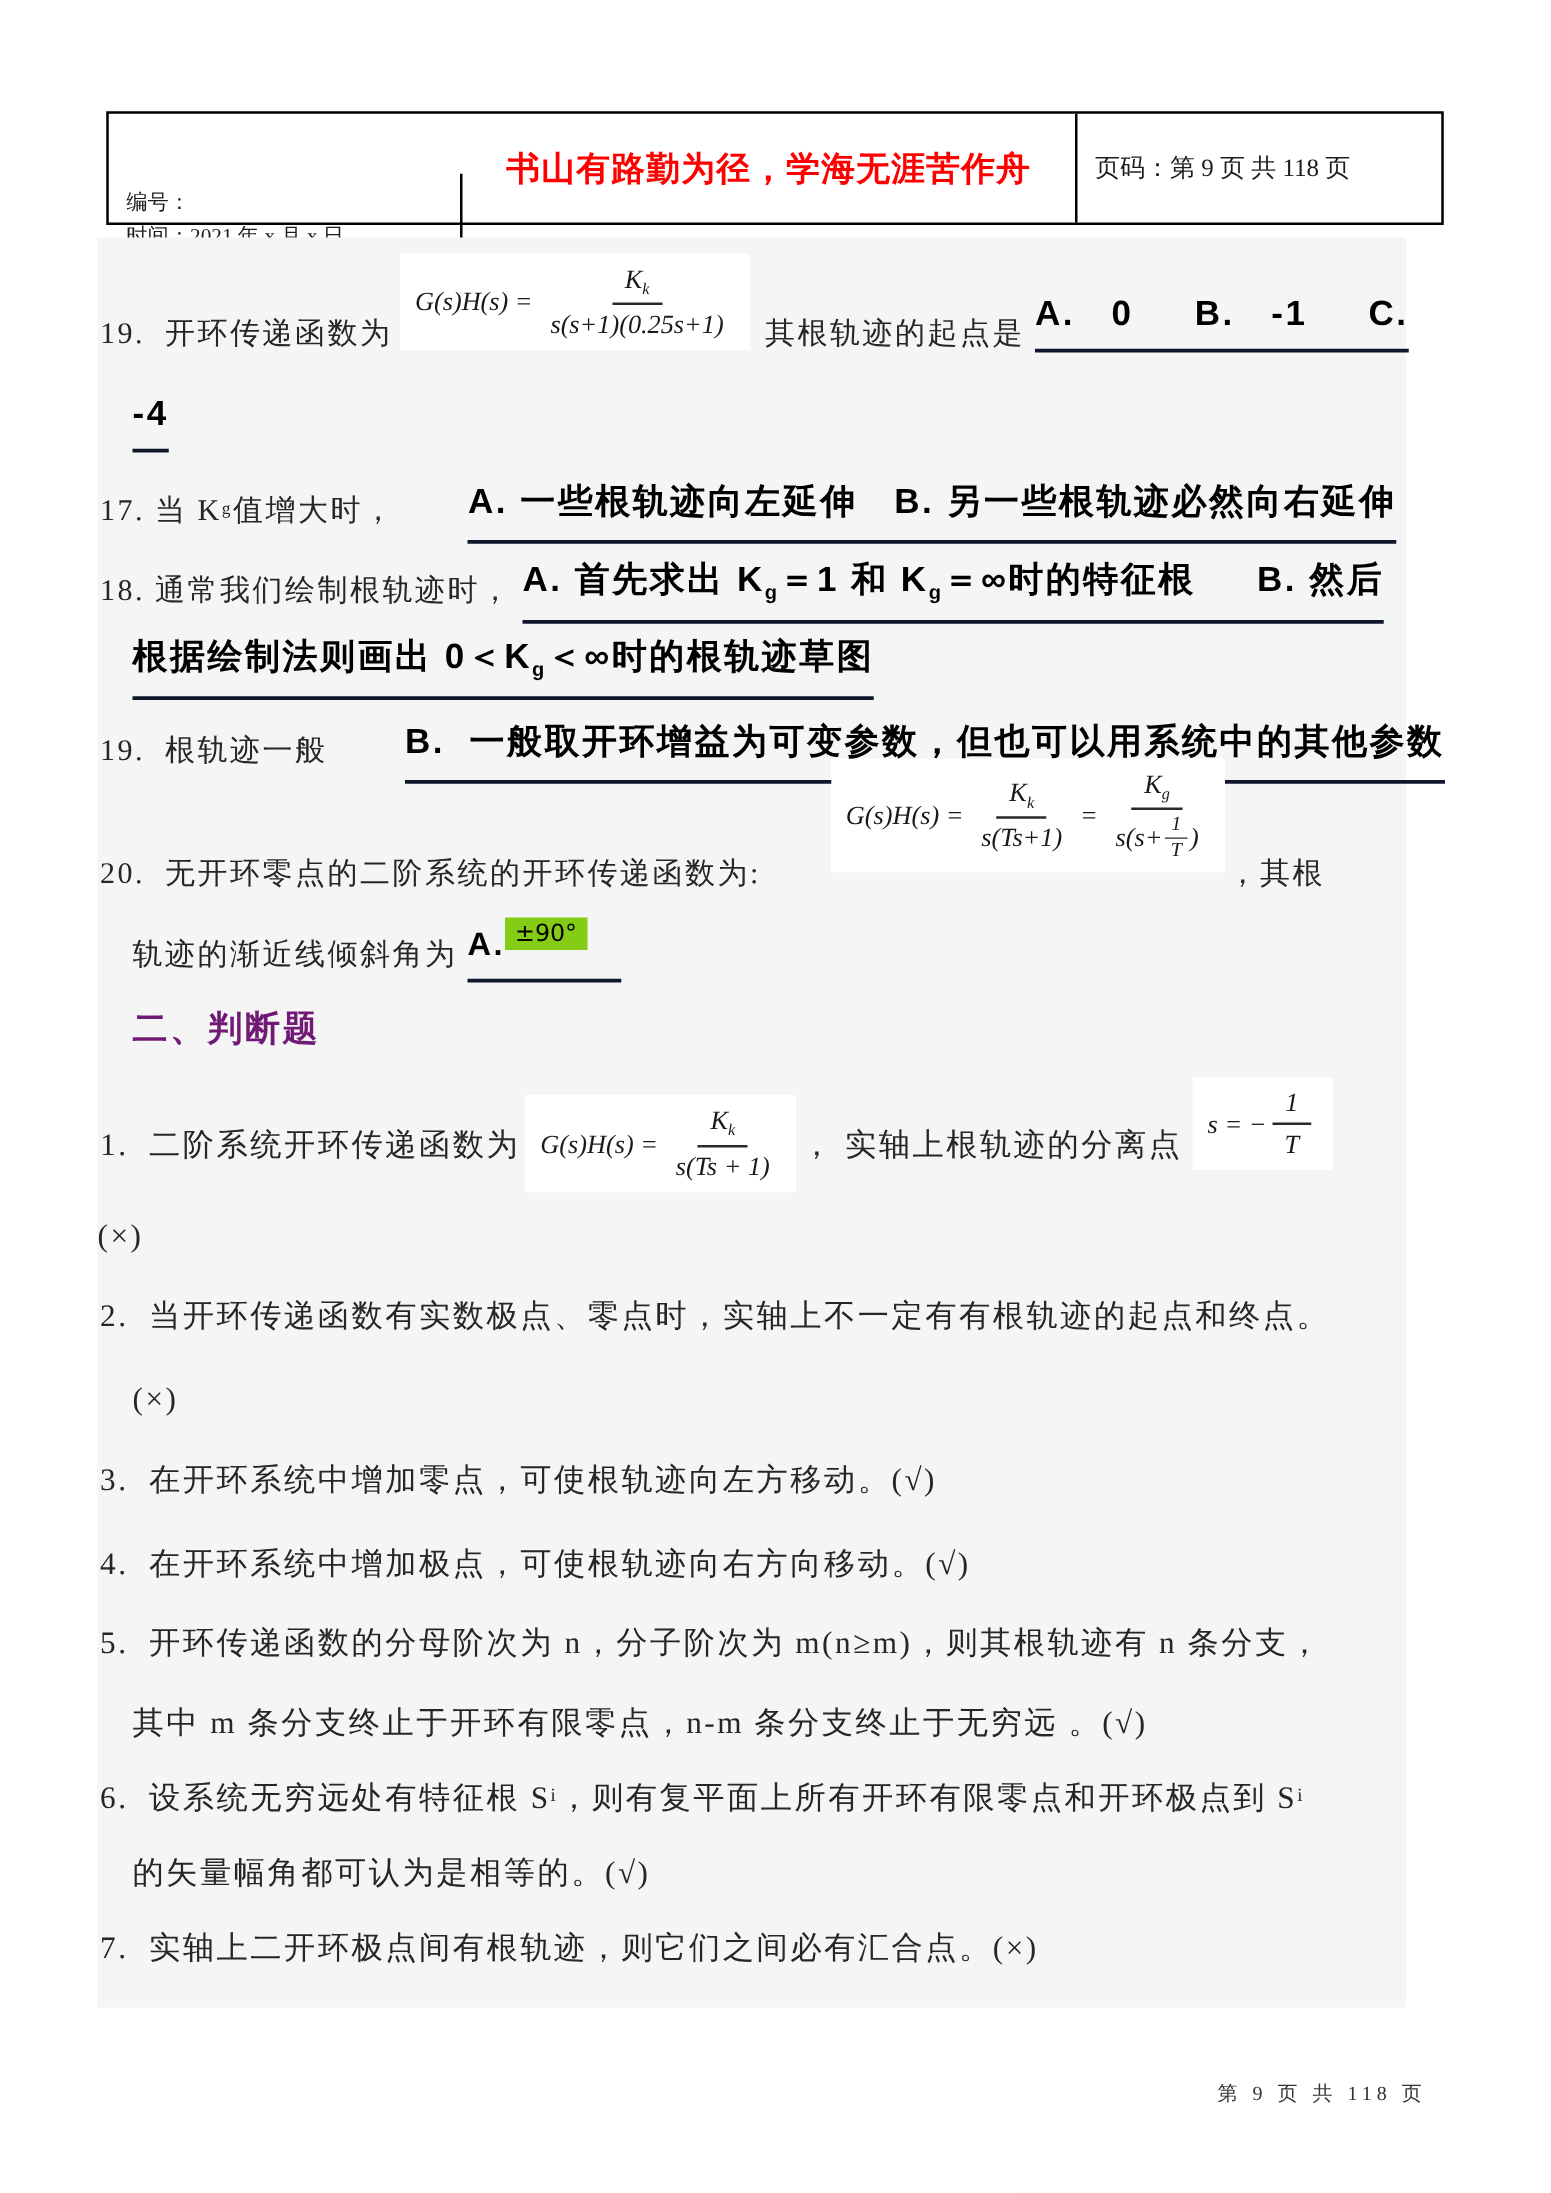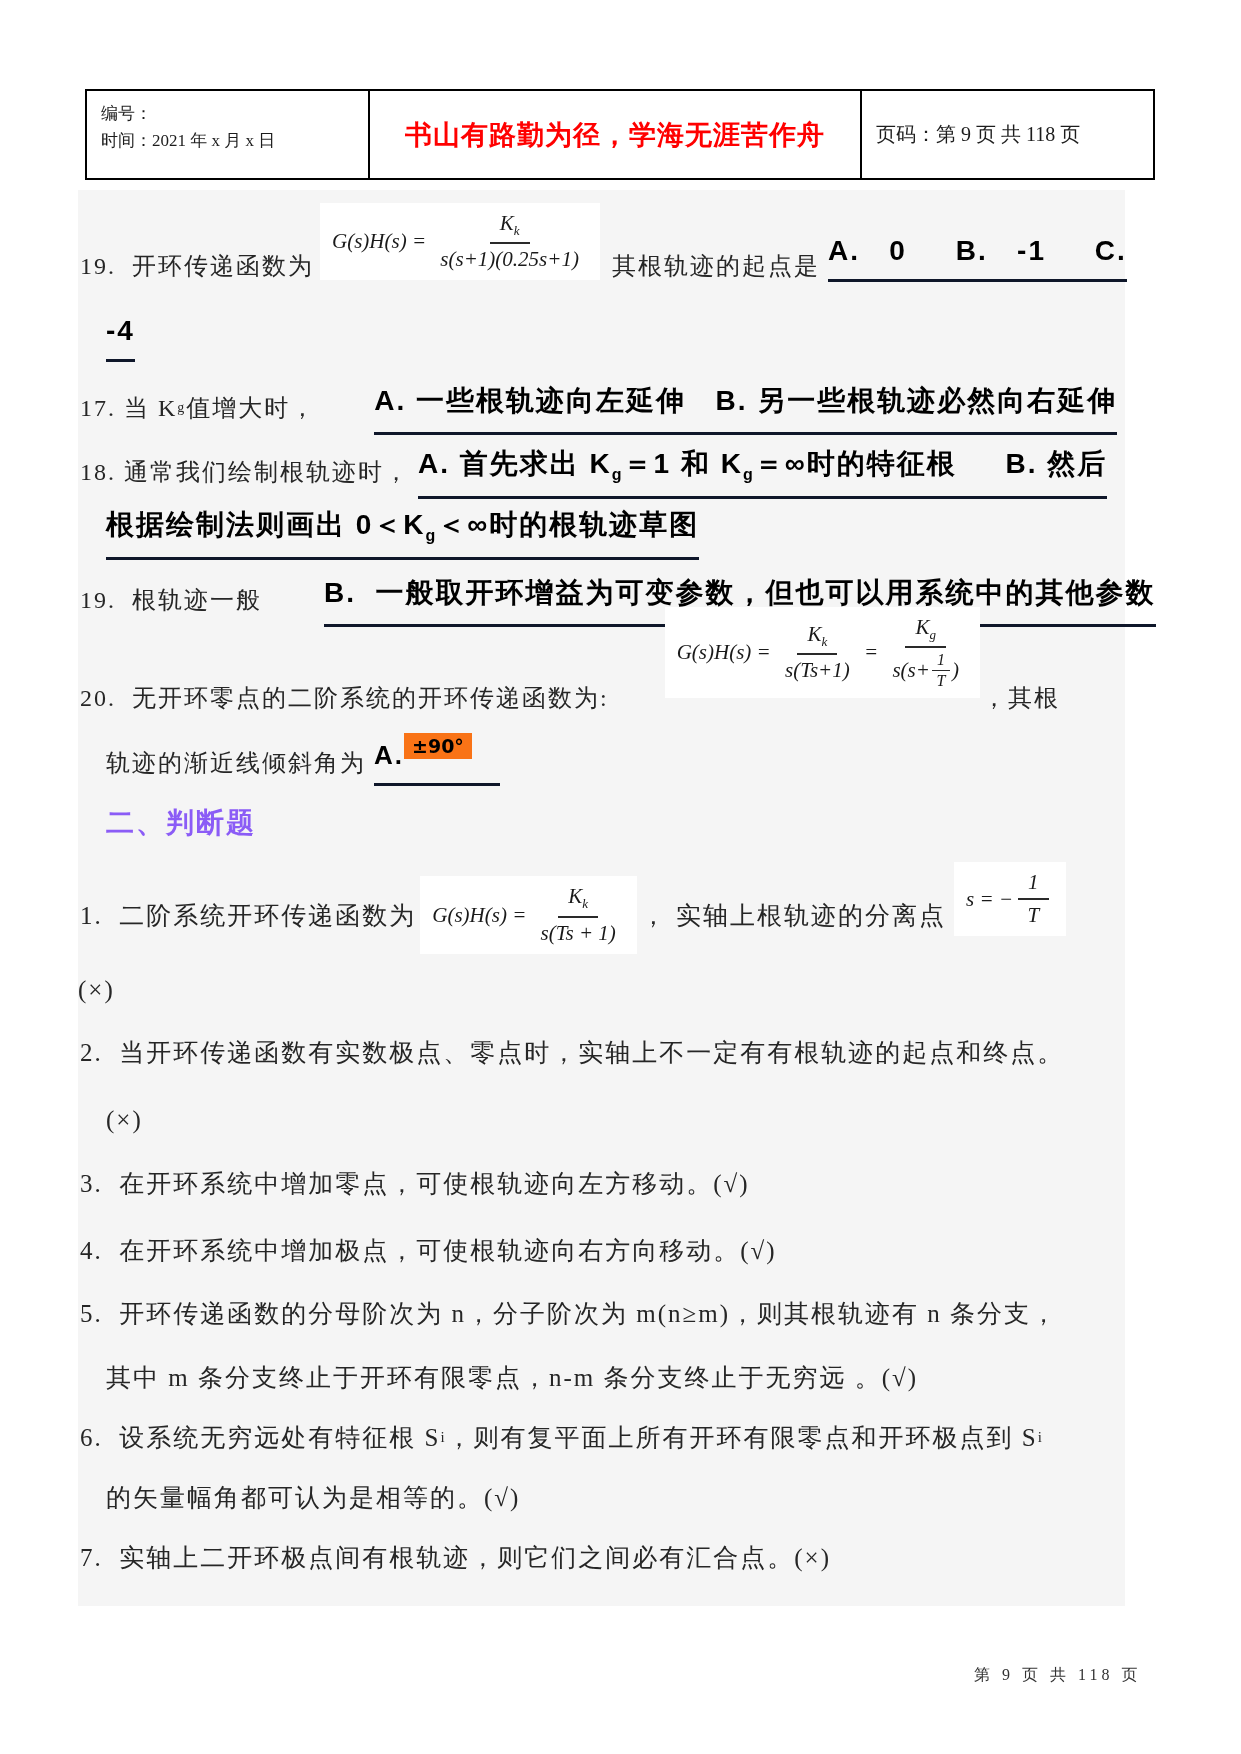--- a/index.html
+++ b/index.html
@@ -10,21 +10,21 @@
     color:#262626;
     position:relative;
     overflow:hidden;
   }
   
   .header-table{
     position:absolute;left:85px;top:89px;width:1070px;height:91px;
     display:flex;border:2px solid #000;box-sizing:border-box;background:#fff;
   }
   .hcell{box-sizing:border-box;height:100%;}
-  .hcell-left{width:283px;border-right:2px solid #000;padding:9px 0 0 14px;font-size:17px;line-height:27px;color:#1c1c1c;}
+  .hcell-left{width:283px;border-right:2px solid #000;padding:9px 0 0 14px;font-size:17px;line-height:27px;color:#1c1c1c;margin-top:48px;}
   .hcell-mid{width:492px;border-right:2px solid #000;display:flex;align-items:center;justify-content:center;}
   .motto{color:#ff0000;font-weight:bold;font-size:27px;letter-spacing:1px;font-family:"Liberation Serif","DejaVu Serif",serif;}
   .hcell-right{flex:1;display:flex;align-items:center;padding-left:14px;font-size:20px;color:#1c1c1c;}
   
   .panel{
     position:absolute;left:78px;top:190px;width:1047px;height:1416px;
     background:#f5f5f5;
   }
   .line{
     position:absolute;display:flex;align-items:center;
@@ -35,43 +35,43 @@
   
   .ans{
     font-family:"Liberation Sans","DejaVu Sans",sans-serif;
     font-weight:bold;font-size:28px;color:#000;
     border-bottom:3px solid #0f172a;padding-bottom:12px;letter-spacing:2px;
   }
   .ans sub{font-size:16px;}
   .fill{flex:1;}
   .sec-title{
     font-family:"Liberation Sans","DejaVu Sans",sans-serif;
-    font-weight:bold;font-size:28px;color:#8b5cf6;letter-spacing:2px;
+    font-weight:bold;font-size:28px;color:#701a75;letter-spacing:2px;
   }
   
   .formula{
     background:#ffffff;
     display:inline-flex;align-items:center;
     font-style:italic;font-size:21px;letter-spacing:0;
     color:#1a1a1a;padding:8px 12px;
   }
   .formula .lhs{letter-spacing:0;}
   .frac{display:inline-flex;flex-direction:column;align-items:center;margin:0 5px;}
   .fnum{display:block;text-align:center;padding:0 10px 3px;border-bottom:2px solid #2a2a2a;}
   .fden{display:block;text-align:center;padding:3px 4px 0;}
   .fden-row{display:flex;align-items:center;justify-content:center;padding:3px 4px 0;}
   .frac.small{font-size:16px;margin:0 2px;}
   .frac.small .fnum{padding:0 5px 1px;border-bottom:1.5px solid #2a2a2a;}
   .frac.small .fden{padding:1px 2px 0;}
   .formula sub{font-size:13px;font-style:italic;}
   .sep-raised{position:relative;top:-16px;margin-left:8px;}
   
   .sup-ans{
-    background:#f97316;position:relative;top:-11px;
-    font-size:19px;font-weight:bold;letter-spacing:0;
+    background:#84cc16;position:relative;top:-11px;
+    font-size:19px;font-weight:normal;letter-spacing:0;
     font-family:"DejaVu Sans","Liberation Sans",sans-serif;
     padding:2px 8px;
   }
   
   .footer{
     position:absolute;left:974px;top:1622px;
     font-size:16px;letter-spacing:4px;color:#333;margin-top:43px;
   }
 </style>
 </head>

